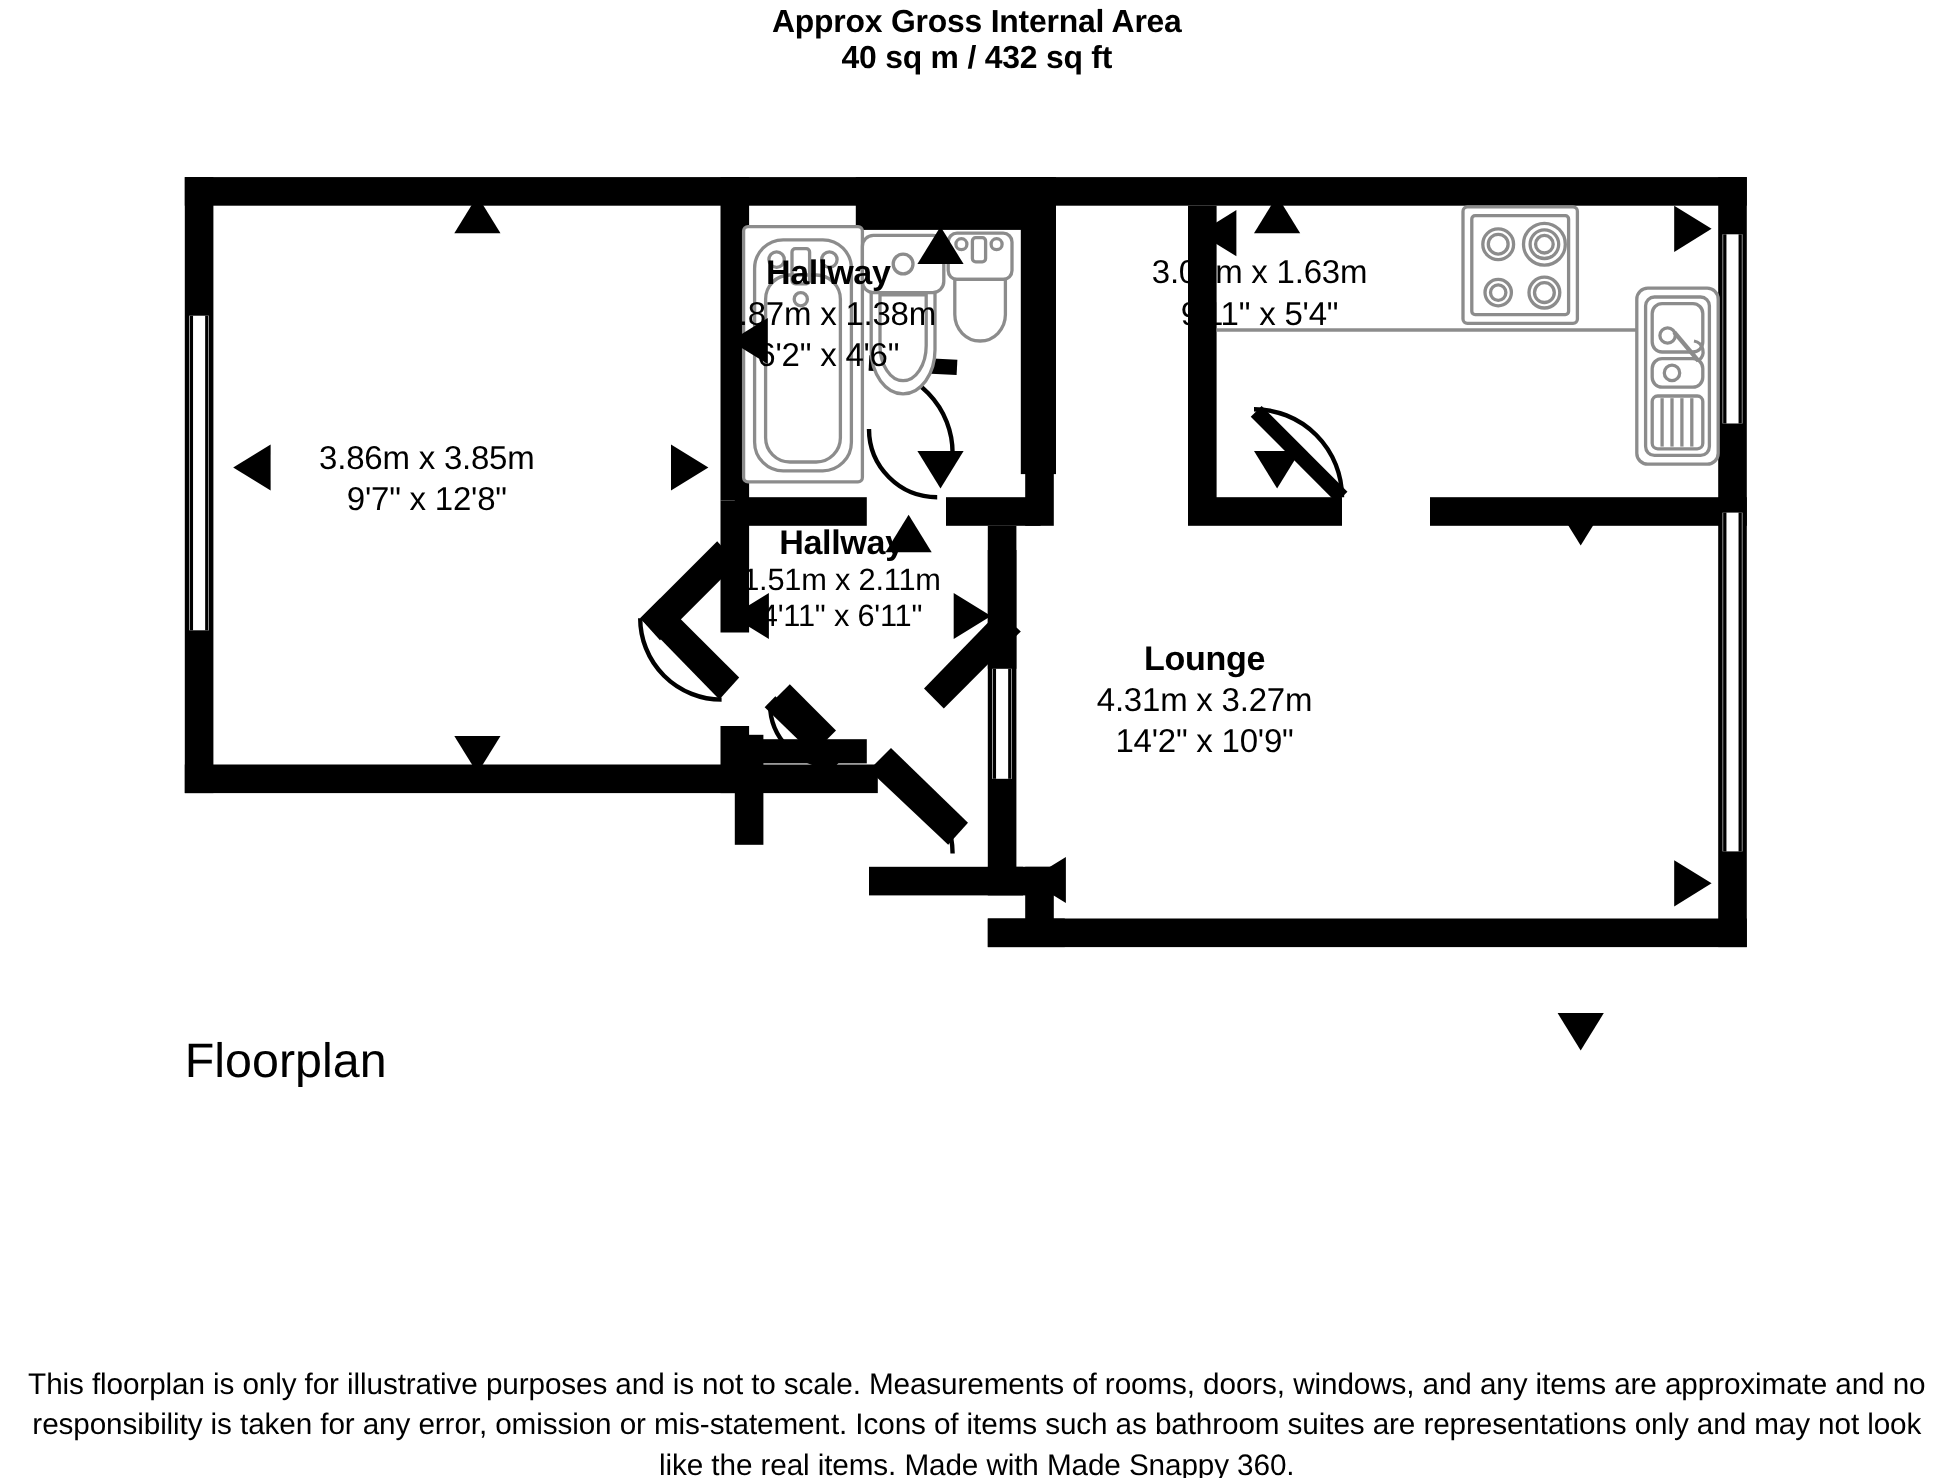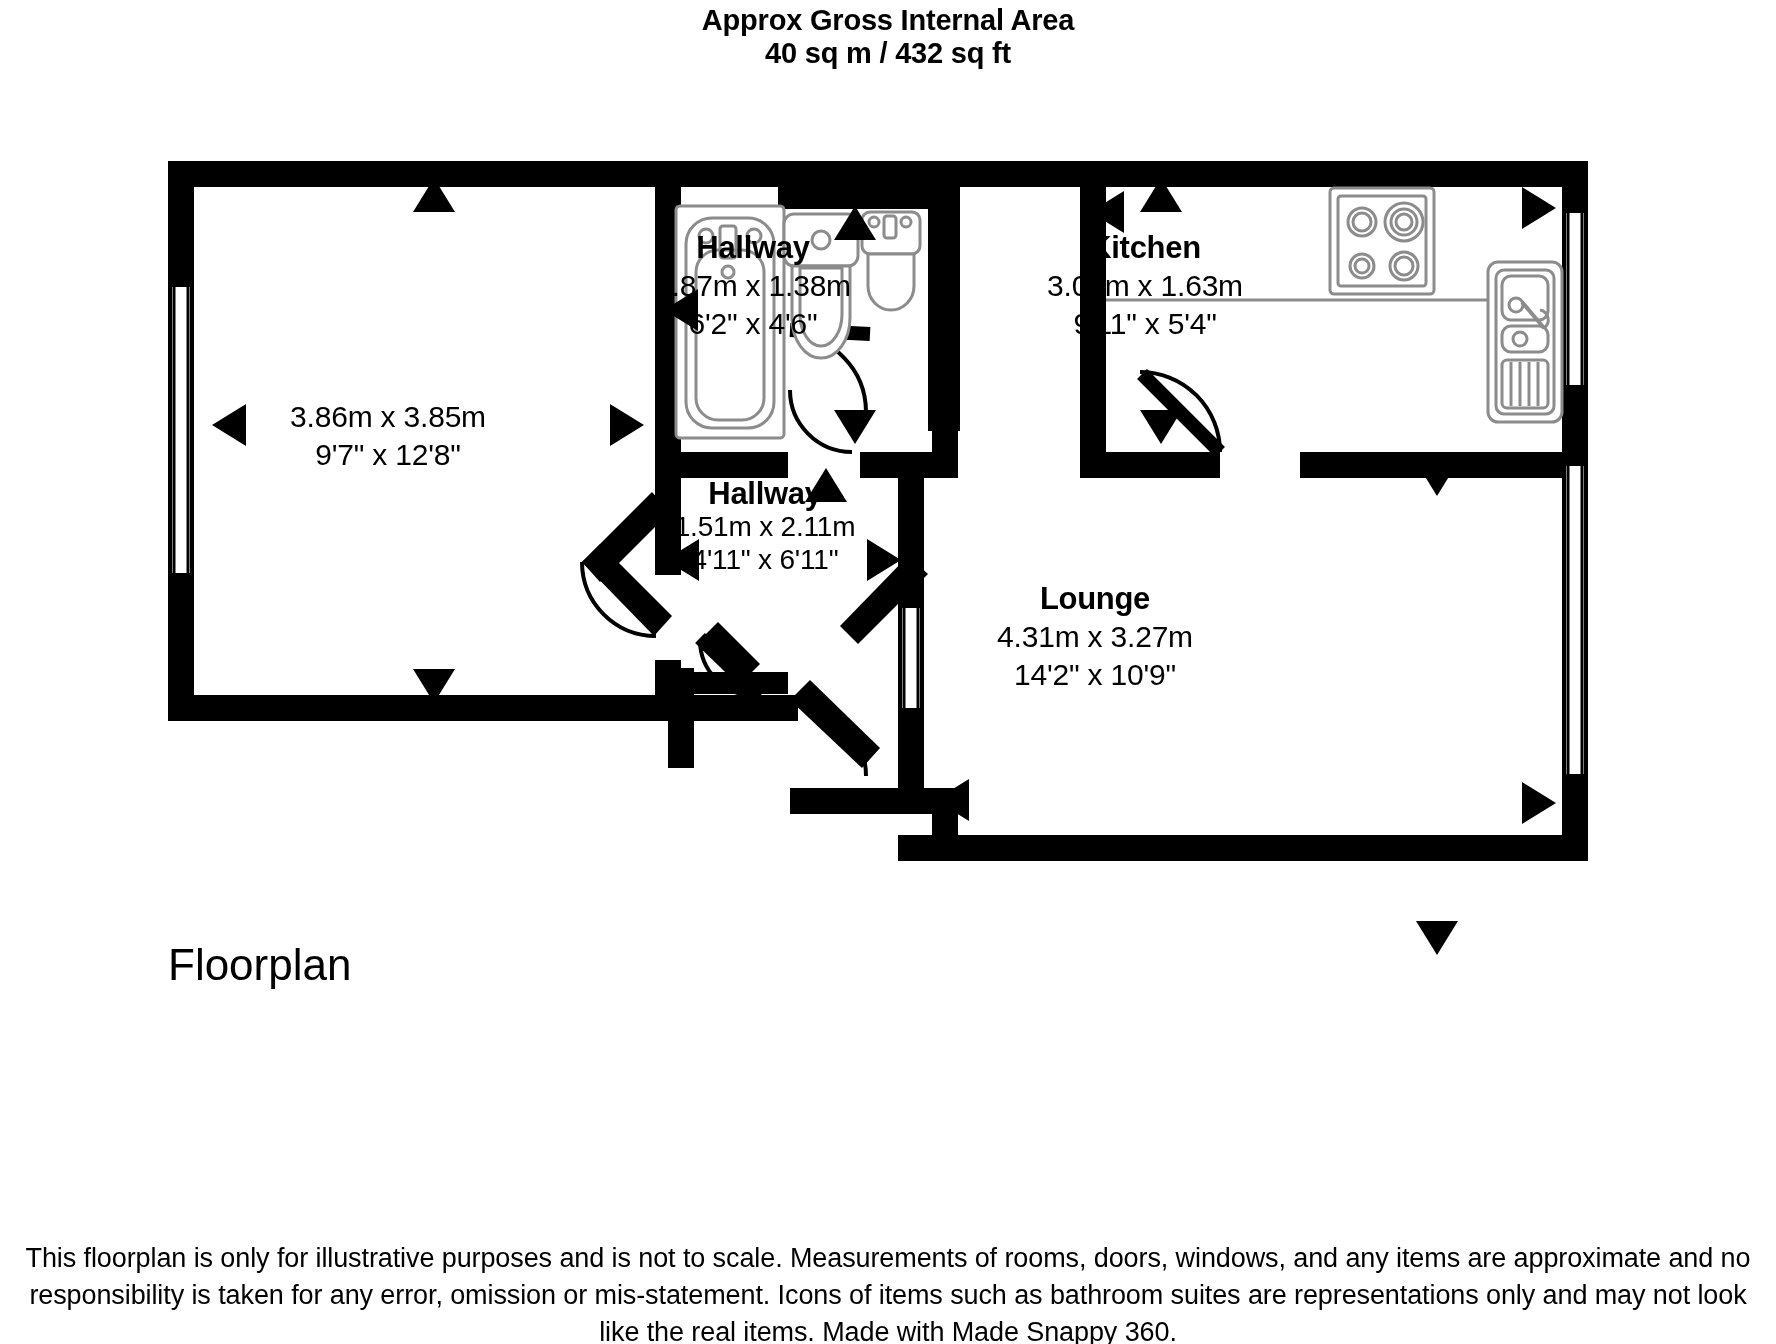--- a/index.html
+++ b/index.html
@@ -307,21 +307,20 @@
   <div class="rdim">9'7" x 12'8"</div>
 </div>
 
 <div class="room-label" id="label-bathroom">
   <div class="rname">Hallway</div>
   <div class="rdim">1.87m x 1.38m</div>
   <div class="rdim">6'2" x 4'6"</div>
 </div>
 
 <div class="room-label" id="label-kitchen">
-  <div class="rname">Kitchen</div>
   <div class="rdim">3.02m x 1.63m</div>
   <div class="rdim">9'11" x 5'4"</div>
 </div>
 
 <div class="room-label" id="label-hallway">
   <div class="rname">Hallway</div>
   <div class="rdim">1.51m x 2.11m</div>
   <div class="rdim">4'11" x 6'11"</div>
 </div>
 

